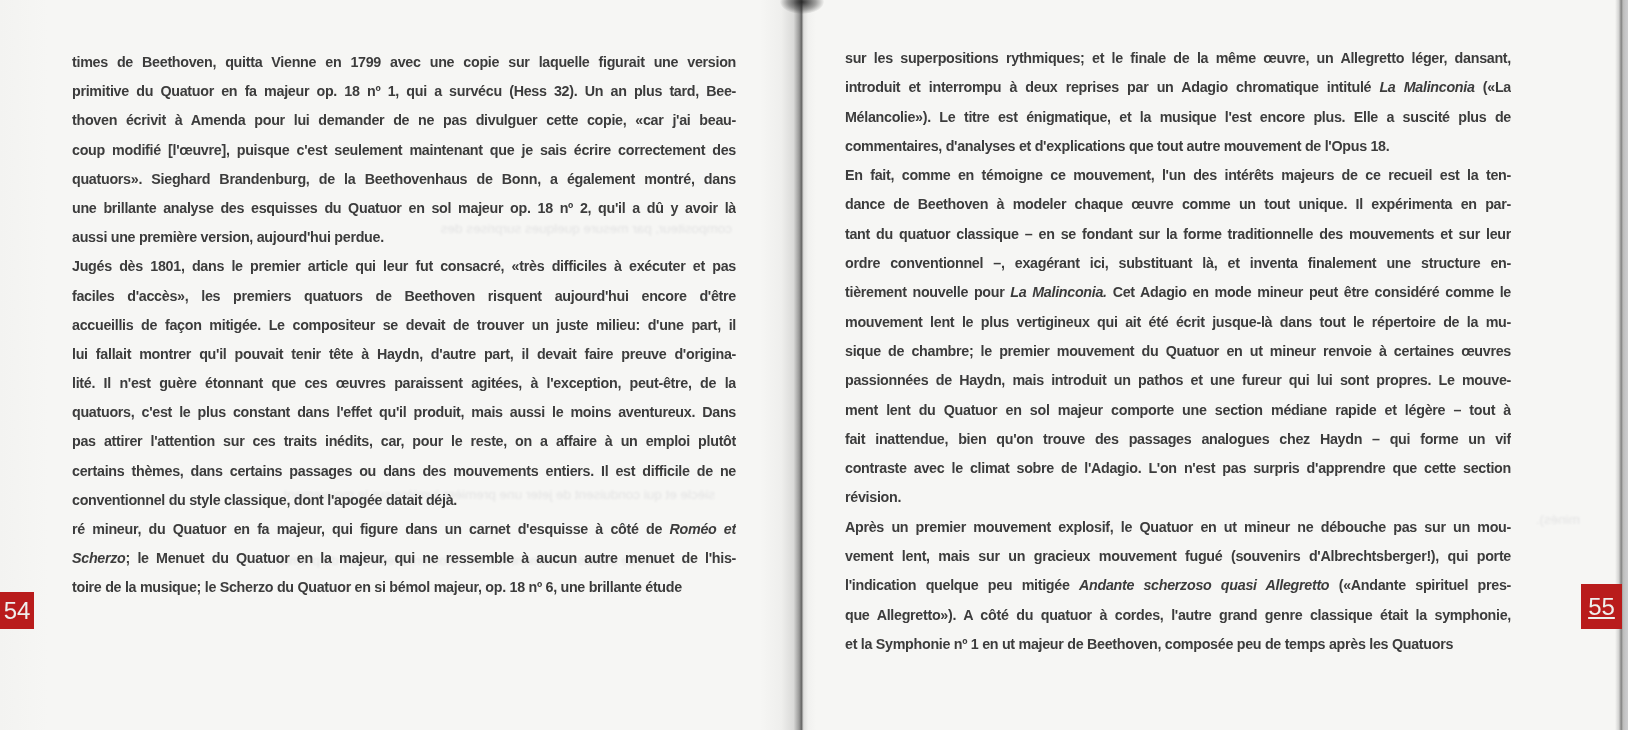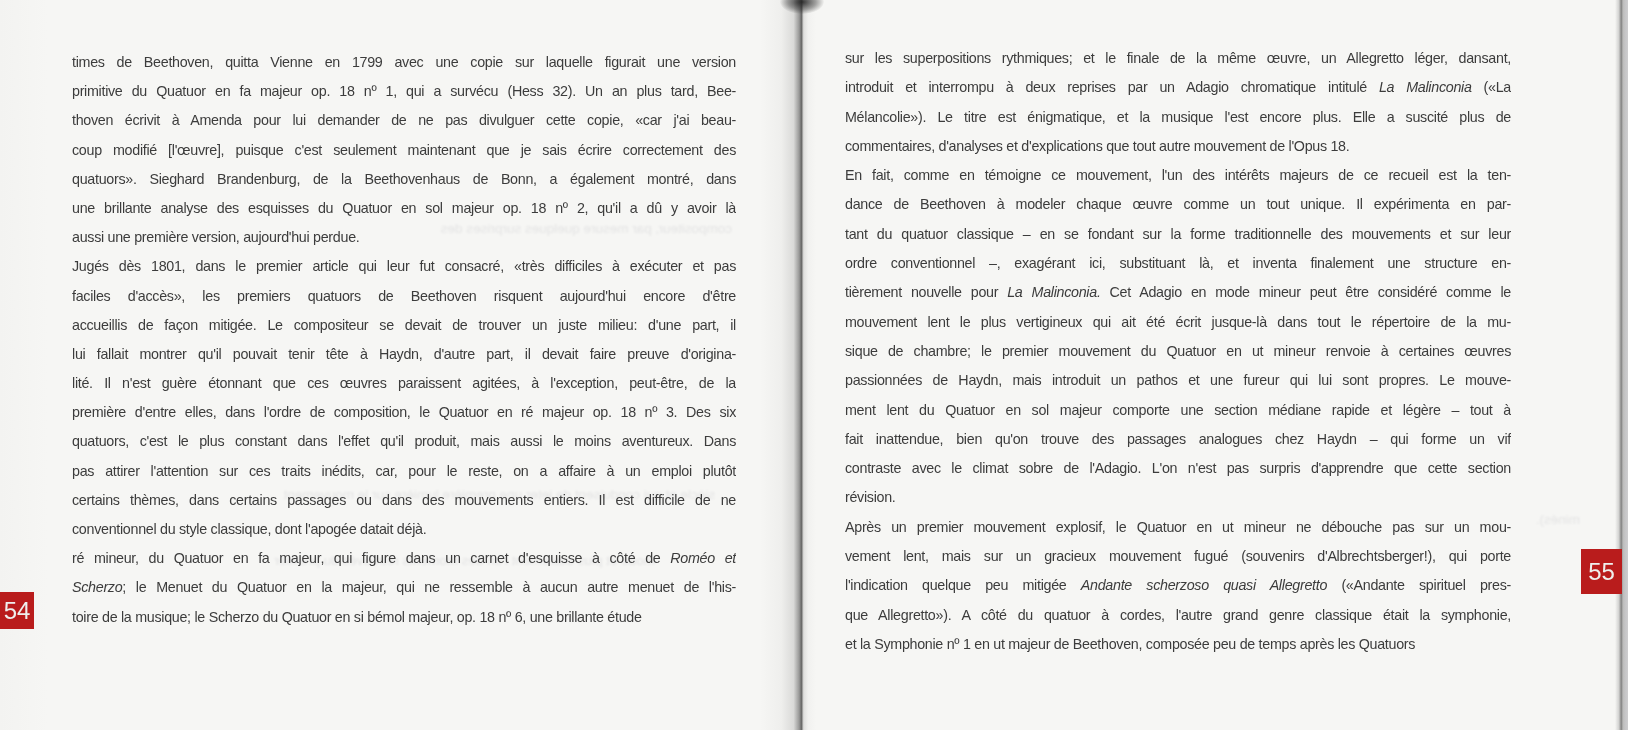--- a/index.html
+++ b/index.html
@@ -25,33 +25,34 @@
     letter-spacing:-0.3px;
   }
   .page-text.left{left:72px;top:48px;width:664px;--lh:29.2px;}
   .page-text.right{left:845px;top:44px;width:666px;--lh:29.3px;}
   .line{
     line-height:var(--lh);
     height:var(--lh);
     overflow:hidden;
     text-align:justify;
     text-align-last:justify;
+    font-weight:bold;
   }
   .line.last{text-align-last:left;}
   .it{font-style:italic;}
 
   .pagenum{
     position:absolute;
     background:#b91c1c;color:#efefed;
     text-align:center;
     font-size:24px;
     z-index:5;
   }
   .pagenum.left{left:0;top:592px;width:34px;height:37px;line-height:37px;}
-  .pagenum.right{left:1581px;top:549px;width:41px;height:45px;line-height:45px;}
+  .pagenum.right{left:1581px;top:584px;width:41px;height:45px;line-height:45px;text-decoration:underline;}
 
   .gutter{
     position:absolute;left:760px;top:0;width:56px;height:730px;z-index:3;
     background:linear-gradient(to right,
       rgba(120,120,120,0) 0%,
       rgba(120,120,120,0.06) 38%,
       rgba(105,105,105,0.20) 60%,
       rgba(75,75,75,0.55) 70%,
       rgba(55,55,55,0.75) 74%,
       rgba(120,120,120,0.18) 78%,
@@ -115,21 +116,20 @@
       <div class="line"><span>thoven écrivit à Amenda pour lui demander de ne pas divulguer cette copie, «car j'ai beau-</span></div>
       <div class="line"><span>coup modifié [l'œuvre], puisque c'est seulement maintenant que je sais écrire correctement des</span></div>
       <div class="line"><span>quatuors». Sieghard Brandenburg, de la Beethovenhaus de Bonn, a également montré, dans</span></div>
       <div class="line"><span>une brillante analyse des esquisses du Quatuor en sol majeur op. 18 nº 2, qu'il a dû y avoir là</span></div>
       <div class="line last"><span>aussi une première version, aujourd'hui perdue.</span></div>
       <div class="line"><span>Jugés dès 1801, dans le premier article qui leur fut consacré, «très difficiles à exécuter et pas</span></div>
       <div class="line"><span>faciles d'accès», les premiers quatuors de Beethoven risquent aujourd'hui encore d'être</span></div>
       <div class="line"><span>accueillis de façon mitigée. Le compositeur se devait de trouver un juste milieu: d'une part, il</span></div>
       <div class="line"><span>lui fallait montrer qu'il pouvait tenir tête à Haydn, d'autre part, il devait faire preuve d'origina-</span></div>
       <div class="line"><span>lité. Il n'est guère étonnant que ces œuvres paraissent agitées, à l'exception, peut-être, de la</span></div>
-      <div class="line"><span>première d'entre elles, dans l'ordre de composition, le Quatuor en ré majeur op. 18 nº 3. Des six</span></div>
       <div class="line"><span>quatuors, c'est le plus constant dans l'effet qu'il produit, mais aussi le moins aventureux. Dans</span></div>
       <div class="line"><span>pas attirer l'attention sur ces traits inédits, car, pour le reste, on a affaire à un emploi plutôt</span></div>
       <div class="line"><span>certains thèmes, dans certains passages ou dans des mouvements entiers. Il est difficile de ne</span></div>
       <div class="line last"><span>conventionnel du style classique, dont l'apogée datait déjà.</span></div>
       <div class="line"><span>ré mineur, du Quatuor en fa majeur, qui figure dans un carnet d'esquisse à côté de </span><span class="it">Roméo et</span></div>
       <div class="line"><span class="it">Scherzo</span><span>; le Menuet du Quatuor en la majeur, qui ne ressemble à aucun autre menuet de l'his-</span></div>
       <div class="line last"><span>toire de la musique; le Scherzo du Quatuor en si bémol majeur, op. 18 nº 6, une brillante étude</span></div>
     </div>
   <div class="page-text right" id="right-text">
       <div class="line"><span>sur les superpositions rythmiques; et le finale de la même œuvre, un Allegretto léger, dansant,</span></div>

